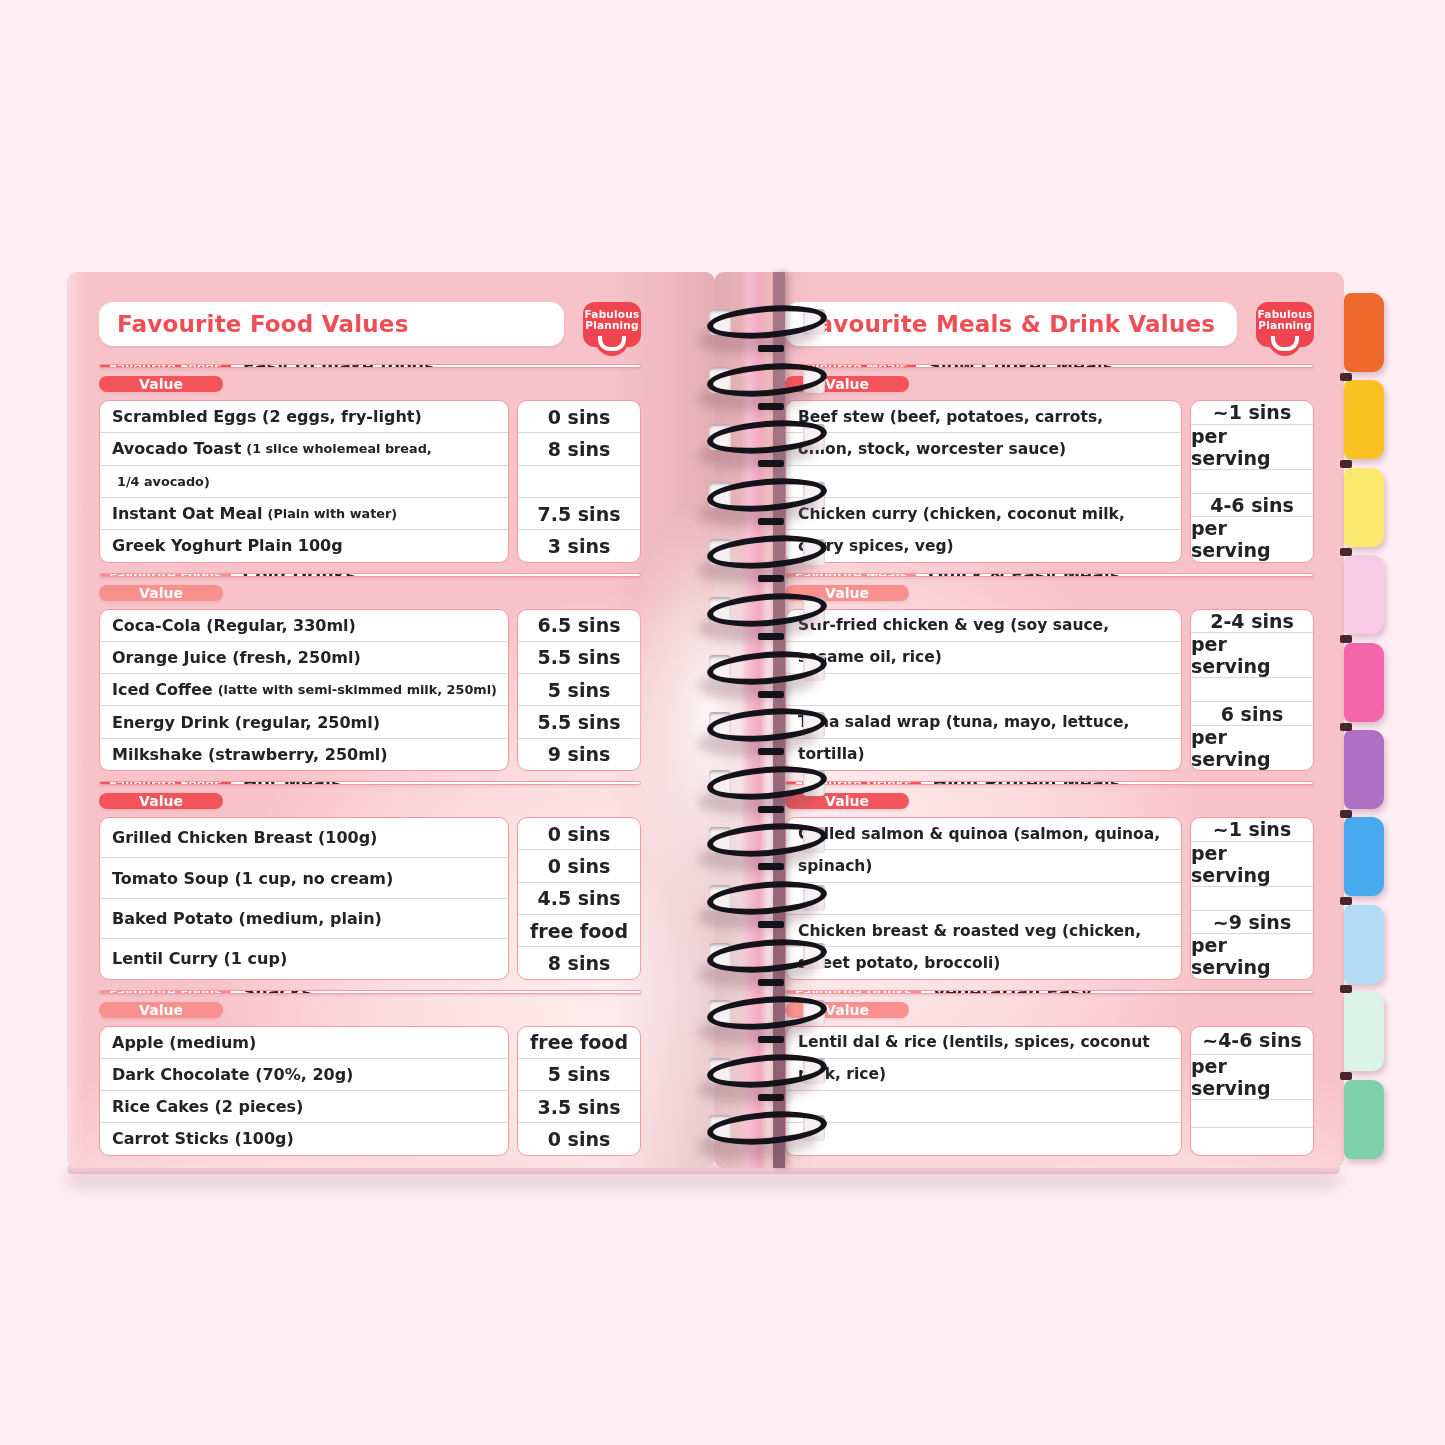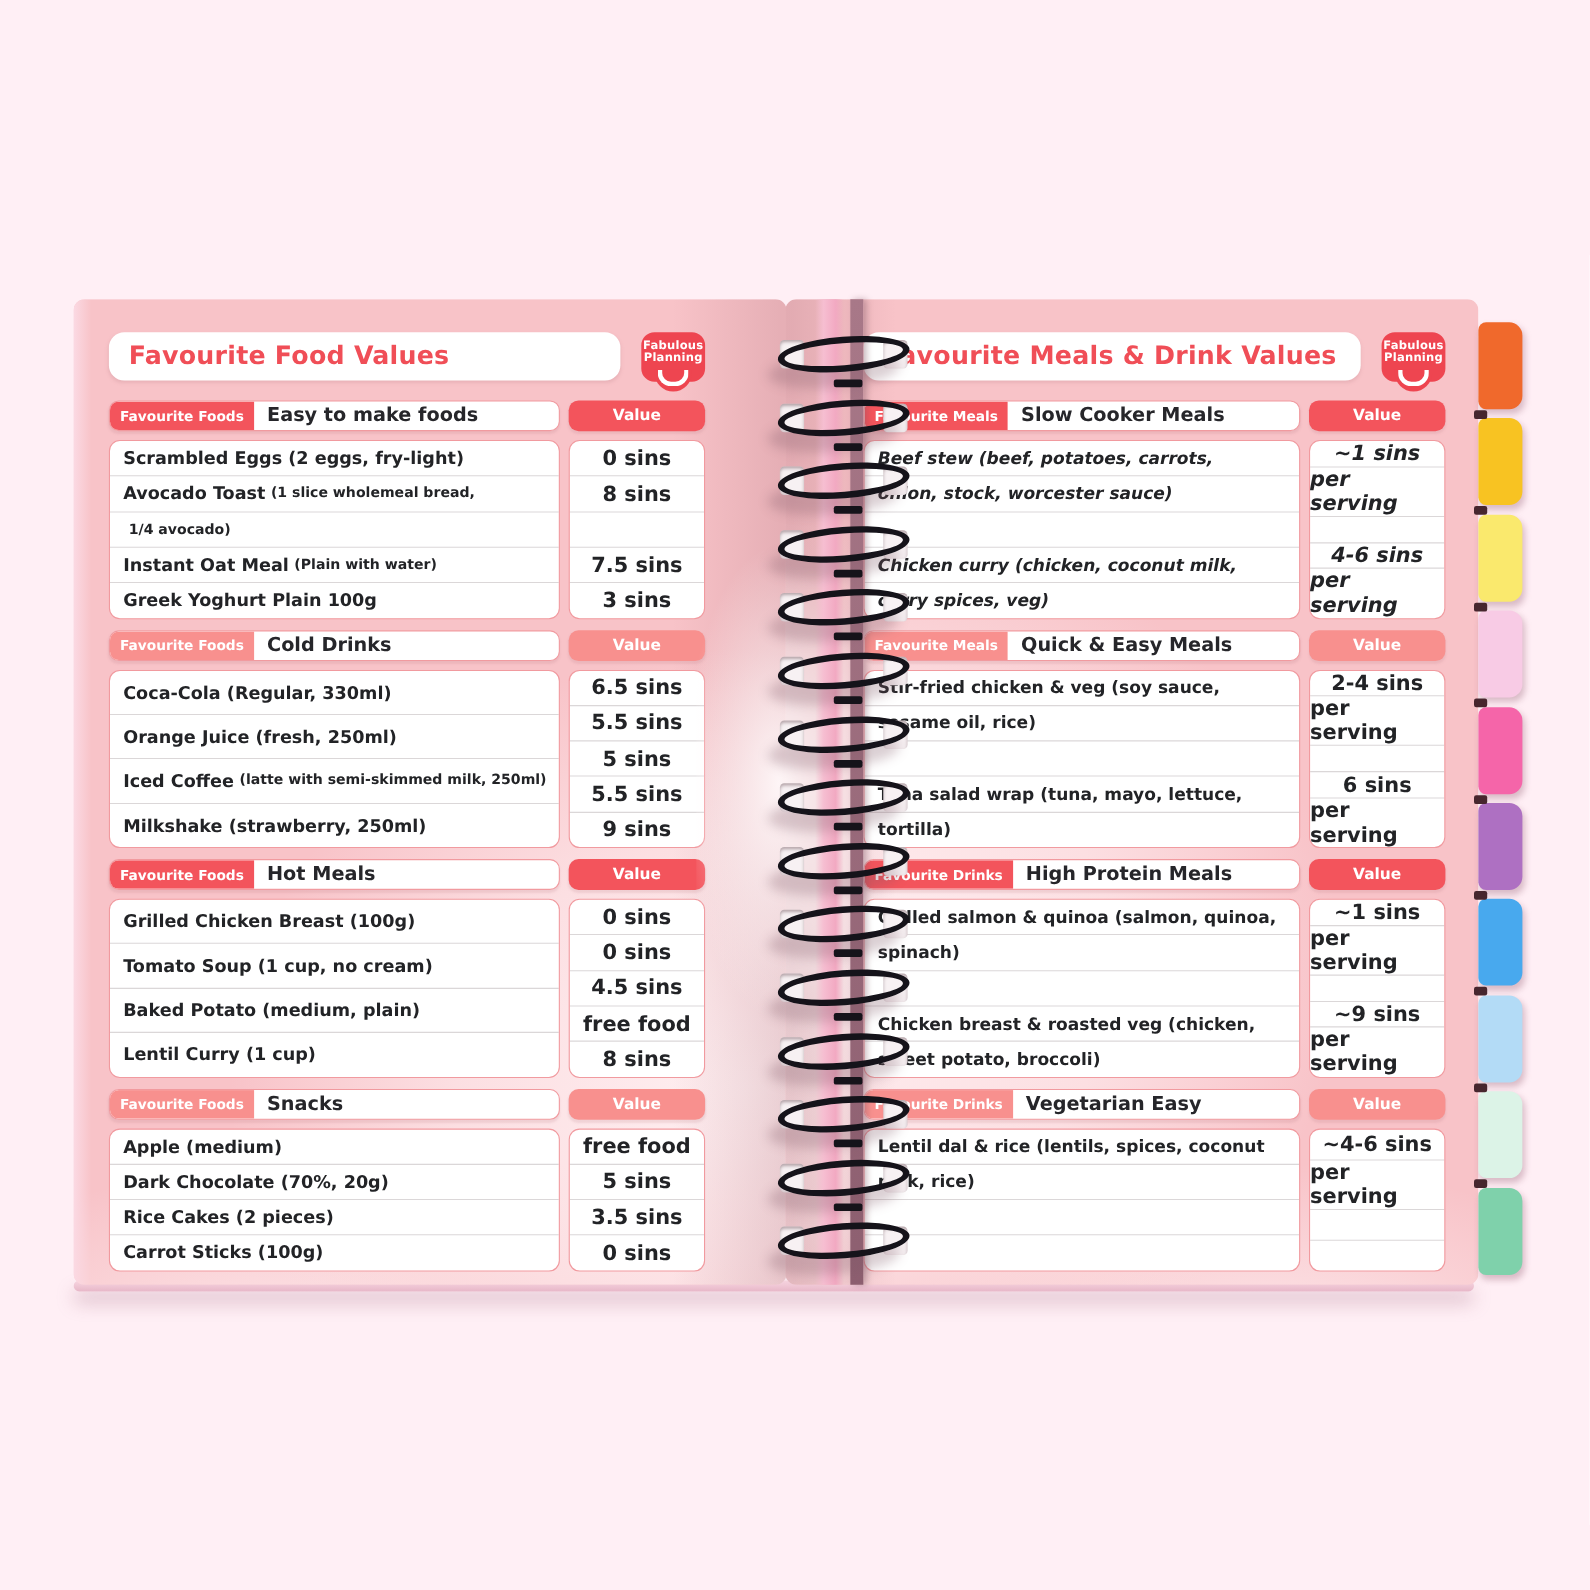--- a/index.html
+++ b/index.html
@@ -35,21 +35,21 @@
 
   .logo{position:relative;width:58px;height:45px;background:#ee4550;border-radius:12px;color:#fff;
     text-align:center;font-weight:800;font-size:10.5px;line-height:11px;padding-top:7px;box-sizing:border-box;
     letter-spacing:.2px;}
   .logo .smile-back{position:absolute;left:50%;transform:translateX(-50%);bottom:-9px;width:34px;height:20px;
     background:#ee4550;border-radius:0 0 17px 17px;}
   .logo .smile{position:absolute;left:50%;transform:translateX(-50%);bottom:-4px;width:20px;height:11px;
     border:4px solid #fff;border-top:none;border-radius:0 0 12px 12px;}
 
   .section{margin-bottom:10px;}
-  .sec-header{display:flex;gap:8px;height:28px;margin-bottom:8px;}
+  .sec-header{display:flex;gap:8px;height:28px;margin-bottom:8px;flex-direction:column;}
   .sec-left{flex:1;display:flex;align-items:stretch;background:#fff;border:1.5px solid #f19a9f;
     border-radius:9px;overflow:hidden;box-shadow:0 2px 2px rgba(190,130,140,.2);}
   .chip{display:flex;align-items:center;padding:0 9px;color:#fff;font-size:12.5px;font-weight:800;white-space:nowrap;}
   .sec-name{display:flex;align-items:center;padding-left:12px;font-size:17.5px;font-weight:800;color:#26262a;white-space:nowrap;}
   .value-head{width:124px;box-sizing:border-box;border-radius:9px;color:#fff;display:flex;align-items:center;
     justify-content:center;font-size:14px;font-weight:800;box-shadow:0 2px 2px rgba(190,130,140,.2);}
   .tone-red{background:#f3545c;}
   .tone-salmon{background:#f8908e;}
 
   .sec-body{display:flex;gap:8px;}
@@ -151,20 +151,23 @@
                     <span class="item-main">Coca-Cola (Regular, 330ml)</span>
                   </div>
                   <div class="item-row">
                     <span class="item-main">Orange Juice (fresh, 250ml)</span>
                   </div>
                   <div class="item-row">
                     <span class="item-main">Iced Coffee</span>
                     <span class="item-note">(latte with semi-skimmed milk, 250ml)</span>
                   </div>
                   <div class="item-row">
+                    <span class="item-main">Energy Drink (regular, 250ml)</span>
+                  </div>
+                  <div class="item-row">
                     <span class="item-main">Milkshake (strawberry, 250ml)</span>
                   </div>
                 </div>
                 <div class="vals">
                   <div class="val-row">6.5 sins</div>
                   <div class="val-row">5.5 sins</div>
                   <div class="val-row">5 sins</div>
                   <div class="val-row">5.5 sins</div>
                   <div class="val-row">9 sins</div>
                 </div>
@@ -250,21 +253,21 @@
         </div>
         <div id="right-sections">
             <div class="section">
               <div class="sec-header">
                 <div class="sec-left">
                   <div class="chip tone-red">Favourite Meals</div>
                   <div class="sec-name">Slow Cooker Meals</div>
                 </div>
                 <div class="value-head tone-red">Value</div>
               </div>
-              <div class="sec-body" style="height: 162.5px; font-style: italic;">
+              <div class="sec-body" style="height: 162.5px;">
                 <div class="items">
                   <div class="item-row">
                     <span class="item-main">Beef stew (beef, potatoes, carrots,</span>
                   </div>
                   <div class="item-row">
                     <span class="item-main">onion, stock, worcester sauce)</span>
                   </div>
                   <div class="item-row"></div>
                   <div class="item-row">
                     <span class="item-main">Chicken curry (chicken, coconut milk,</span>

